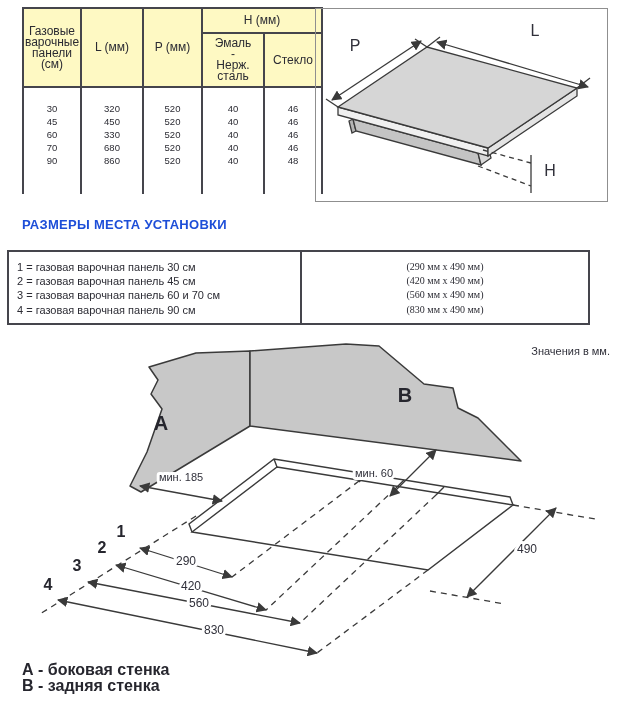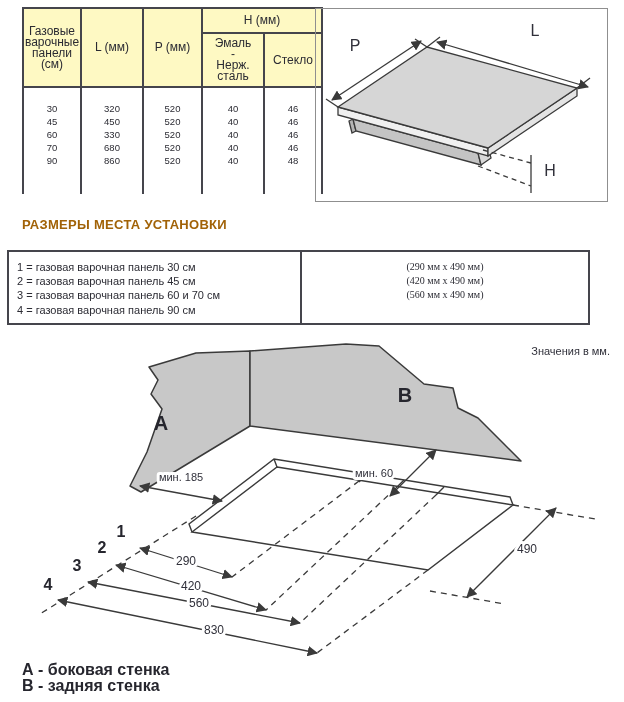--- a/index.html
+++ b/index.html
@@ -19,21 +19,21 @@
   .col-panel{width:56px;} .col-l{width:60px;} .col-p{width:57px;}
   .col-he{width:60px;} .col-hg{width:56px;}
   tr.h1{height:25px;} tr.h2{height:54px;}
   tr.gap td{height:14px;border-top:2px solid #45454c;}
   tr.fill td{height:27px;}
 
   
   .hob-box{left:315px;top:8px;width:293px;height:194px;border:1px solid #8f8f8f;box-sizing:border-box;}
 
   
-  .sec-title{left:22px;top:217px;font-size:13px;font-weight:bold;letter-spacing:.3px;color:#a16207;}
+  .sec-title{left:22px;top:217px;font-size:13px;font-weight:bold;letter-spacing:.3px;color:#1d4ed8;}
 
   
   .list-box{left:7px;top:250px;width:583px;height:75px;border:2px solid #45454c;
             box-sizing:border-box;display:flex;}
   .list-left{width:291px;box-sizing:border-box;padding:8px 0 0 8px;}
   .list-right{flex:1;border-left:2px solid #45454c;box-sizing:border-box;
               padding-top:8px;text-align:center;}
   .list-left div{font-size:11px;line-height:14.2px;}
   .list-right div{font-size:10px;line-height:14.2px;font-family:Liberation Serif, serif;}
 
@@ -166,20 +166,21 @@
   <div class="list-left">
     <div>1 = газовая варочная панель 30 см</div>
     <div>2 = газовая варочная панель 45 см</div>
     <div>3 = газовая варочная панель 60 и 70 см</div>
     <div>4 = газовая варочная панель 90 см</div>
   </div>
   <div class="list-right">
     <div>(290 мм x 490 мм)</div>
     <div>(420 мм x 490 мм)</div>
     <div>(560 мм x 490 мм)</div>
+    <div>(830 мм x 490 мм)</div>
   </div>
 </div>
 
 <svg class="abs bottom-svg" width="624" height="367" viewBox="0 335 624 367">
 
   <g stroke="#3a3a3a" stroke-width="1.5" fill="#c8c8c8" stroke-linejoin="round">
     <path d="M250,351 L196,353 L149,367 L158,380 L151,394 L162,409 L147,452 L130,486 L141,492 L250,426 Z"></path>
     <path d="M250,351 L346,344 L379,346 L424,384 L453,388 L458,408 L478,418 L521,461 L250,426 Z"></path>
   </g>
 

